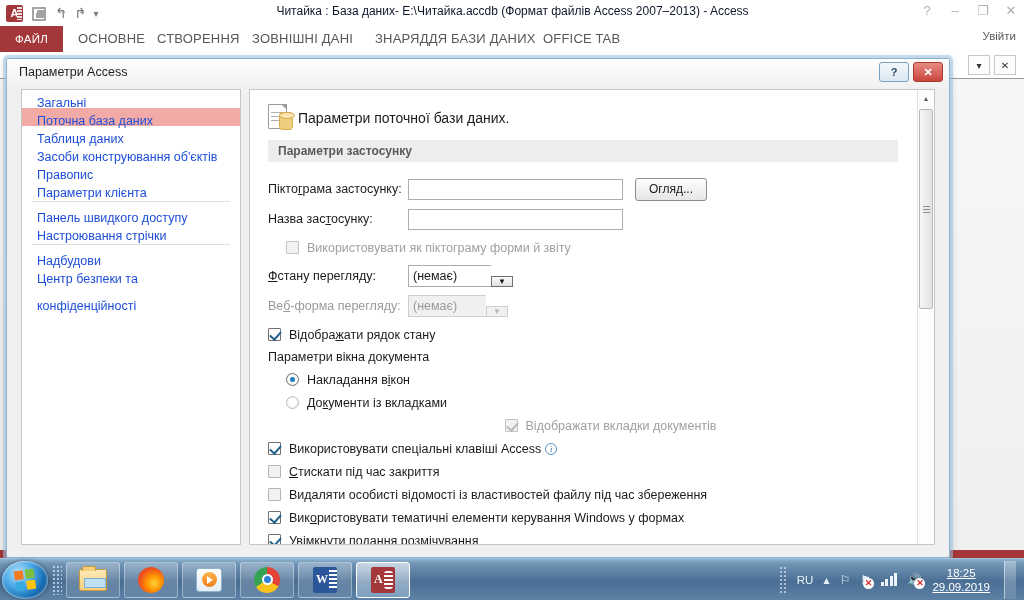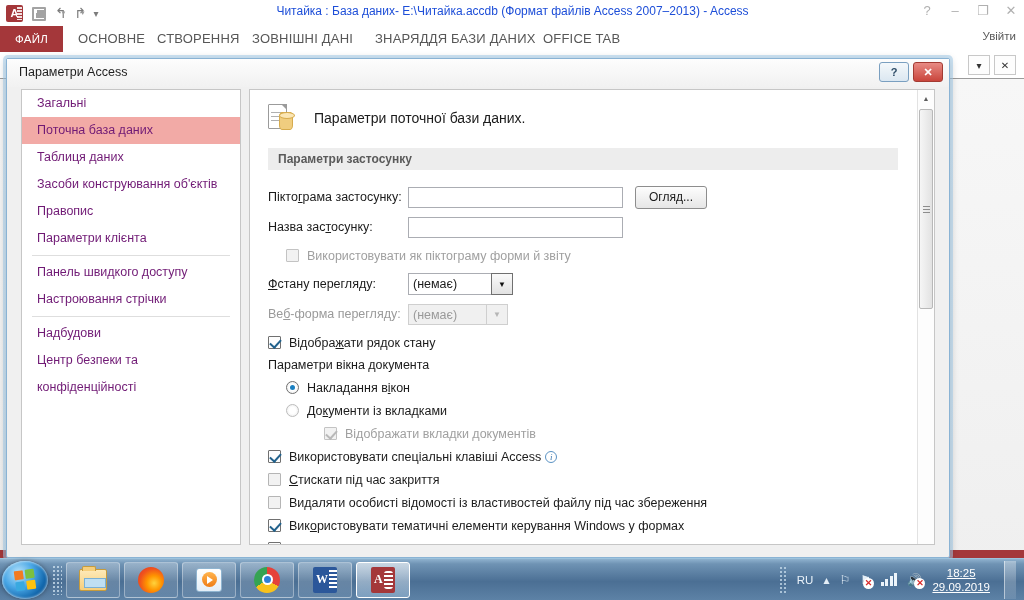--- a/index.html
+++ b/index.html
@@ -28,21 +28,21 @@
   .qat-icon { width: 15px; height: 16px; position: relative; opacity: .72; }
   .save-ic { border: 2px solid #808080; border-radius: 1px; width: 14px; height: 14px; margin-top: 1px; }
   .save-ic::before { content:""; position:absolute; left:3px; top:1px; width:8px; height:4px; background:#808080; }
   .save-ic::after { content:""; position:absolute; left:2px; bottom:1px; width:10px; height:5px; background:#808080; }
   .arrow-glyph { font-size: 14px; color: #7c7c7c; line-height: 16px; }
   .tiny-caret { font-size: 7px; color: #9a9a9a; margin-left: -5px; }
   .qat-more { font-size: 10px; color: #7c7c7c; }
 
   .win-title {
     position: absolute; left: 1px; right: 0; top: 4px; text-align: center;
-    font-size: 12px; color: #1d4ed8; white-space: nowrap;
+    font-size: 12px; color: #0f172a; white-space: nowrap;
   }
   .win-ctrls { position: absolute; right: 6px; top: 2px; display: flex; gap: 14px; align-items: center; }
   .win-ctrls span { font-size: 13px; color: #b0b0b0; line-height: 18px; width: 14px; text-align: center; cursor: default; }
 
   .ribbon-tabs { position: relative; height: 26px; background: #ffffff; }
   .tab-file {
     position: absolute; left: 0; top: 0; height: 26px; padding: 0 15px;
     background: #a4373a; color: #fff; font-size: 11.5px; line-height: 26px; letter-spacing: .3px;
   }
   .tab {
@@ -73,31 +73,31 @@
   }
   .dlg-help { background: linear-gradient(#f4f8fb,#dbe7f1); color: #2c4b66; }
   .dlg-close { background: linear-gradient(#e88b84,#c9453c); color: #fff; border-color: #a33b33; }
 
   .dlg-body { position: absolute; left: 0; right: 0; top: 28px; bottom: 0; }
 
   .side-nav {
     position: absolute; left: 14px; top: 2px; width: 220px; bottom: 12px;
     background: #ffffff; border: 1px solid #c6c6c6;
   }
-  .nav-item { height: 27px; line-height: 27px; padding-left: 15px; font-size: 12.5px; color: #701a75; }
+  .nav-item { height: 18px; line-height: 27px; padding-left: 15px; font-size: 12.5px; color: #1d4ed8; }
   .nav-item.selected { background: #f2aaa6; }
   .nav-sep { height: 1px; background: #dedede; margin: 3px 10px; }
 
   .content {
     position: absolute; left: 242px; right: 14px; top: 2px; bottom: 12px;
     background: #ffffff; border: 1px solid #c6c6c6; overflow: hidden;
   }
   .content-inner { position: absolute; left: 0; top: 0; right: 18px; bottom: 0; padding: 12px 0 0 18px; }
 
-  .page-head { display: flex; align-items: center; gap: 20px; height: 32px; margin-bottom: 14px; }
+  .page-head { display: flex; align-items: center; gap: 4px; height: 32px; margin-bottom: 6px; }
   .dbicon { position: relative; width: 26px; height: 28px; }
   .dbicon .sheet {
     position: absolute; left: 0; top: 0; width: 19px; height: 25px; background: #fff;
     border: 1.3px solid #9b9b9b; border-radius: 1px;
   }
   .dbicon .sheet::before {
     content: ""; position: absolute; right: -1px; top: -1px; border-width: 0 6px 6px 0;
     border-style: solid; border-color: transparent #9b9b9b transparent transparent;
   }
   .dbicon .lines { position: absolute; left: 3px; top: 8px; width: 10px; }
@@ -119,21 +119,21 @@
 
   .frow { display: flex; align-items: center; height: 26px; margin-bottom: 4px; }
   .flabel { font-size: 12.5px; color: #1b1b1b; width: 140px; }
   .flabel.disabled { color: #9a9a9a; }
   u { text-decoration: underline; }
   .tbox { width: 215px; height: 21px; border: 1px solid #abadb3; background: #fff; }
   .btn-browse {
     margin-left: 12px; width: 72px; height: 23px; font-size: 12px; color: #1b1b1b;
     background: linear-gradient(#fdfdfd,#e6e6e6); border: 1px solid #8d8d8d; border-radius: 3px;
   }
-  .combo { display: flex; height: 22px; width: 105px; }
+  .combo { display: flex; height: 22px; width: 105px; align-items: flex-end; }
   .combo .cval {
     flex: 1; border: 1px solid #abadb3; border-right: none; background: #fff;
     font-size: 12.5px; color: #1b1b1b; padding-left: 4px; line-height: 20px;
   }
   .combo .cbtn {
     width: 22px; border: 1px solid #707070; background: linear-gradient(#fafafa,#e2e2e2);
     display: flex; align-items: center; justify-content: center; font-size: 8px; color: #111;
   }
   .combo.disabled { width: 100px; height: 21px; }
   .combo.disabled .cval { background: #f0f0f0; color: #9a9a9a; border-color: #cfcfcf; }
@@ -157,21 +157,21 @@
   .radio {
     width: 13px; height: 13px; border-radius: 50%; border: 1px solid #707070;
     background: radial-gradient(#ffffff 40%, #e8e8e8); flex: none; position: relative;
   }
   .radio.on::after {
     content: ""; position: absolute; left: 3px; top: 3px; width: 5px; height: 5px;
     border-radius: 50%; background: #1a7fc1;
   }
   .radio.off { border-color: #bcbcbc; }
   .indent1 { margin-left: 18px; }
-  .indent2 { margin-left: 56px; }
+  .indent2 { margin-left: 37px; justify-content: center; }
   .grouplabel { font-size: 12.5px; color: #1b1b1b; height: 22px; line-height: 22px; }
   .info-ic {
     display: inline-flex; width: 12px; height: 12px; border: 1px solid #5b93c4; border-radius: 50%;
     color: #3d78ad; font-size: 9px; align-items: center; justify-content: center;
     margin-left: 4px; vertical-align: 1px; font-style: italic; font-family: "Liberation Serif", serif;
   }
 
   .vscroll { position: absolute; right: 0; top: 0; bottom: 0; width: 17px; background: #fdfdfd; border-left: 1px solid #e2e2e2; }
   .vs-up { height: 17px; display: flex; align-items: center; justify-content: center; font-size: 7px; color: #5c5c5c; }
   .vs-thumb {

